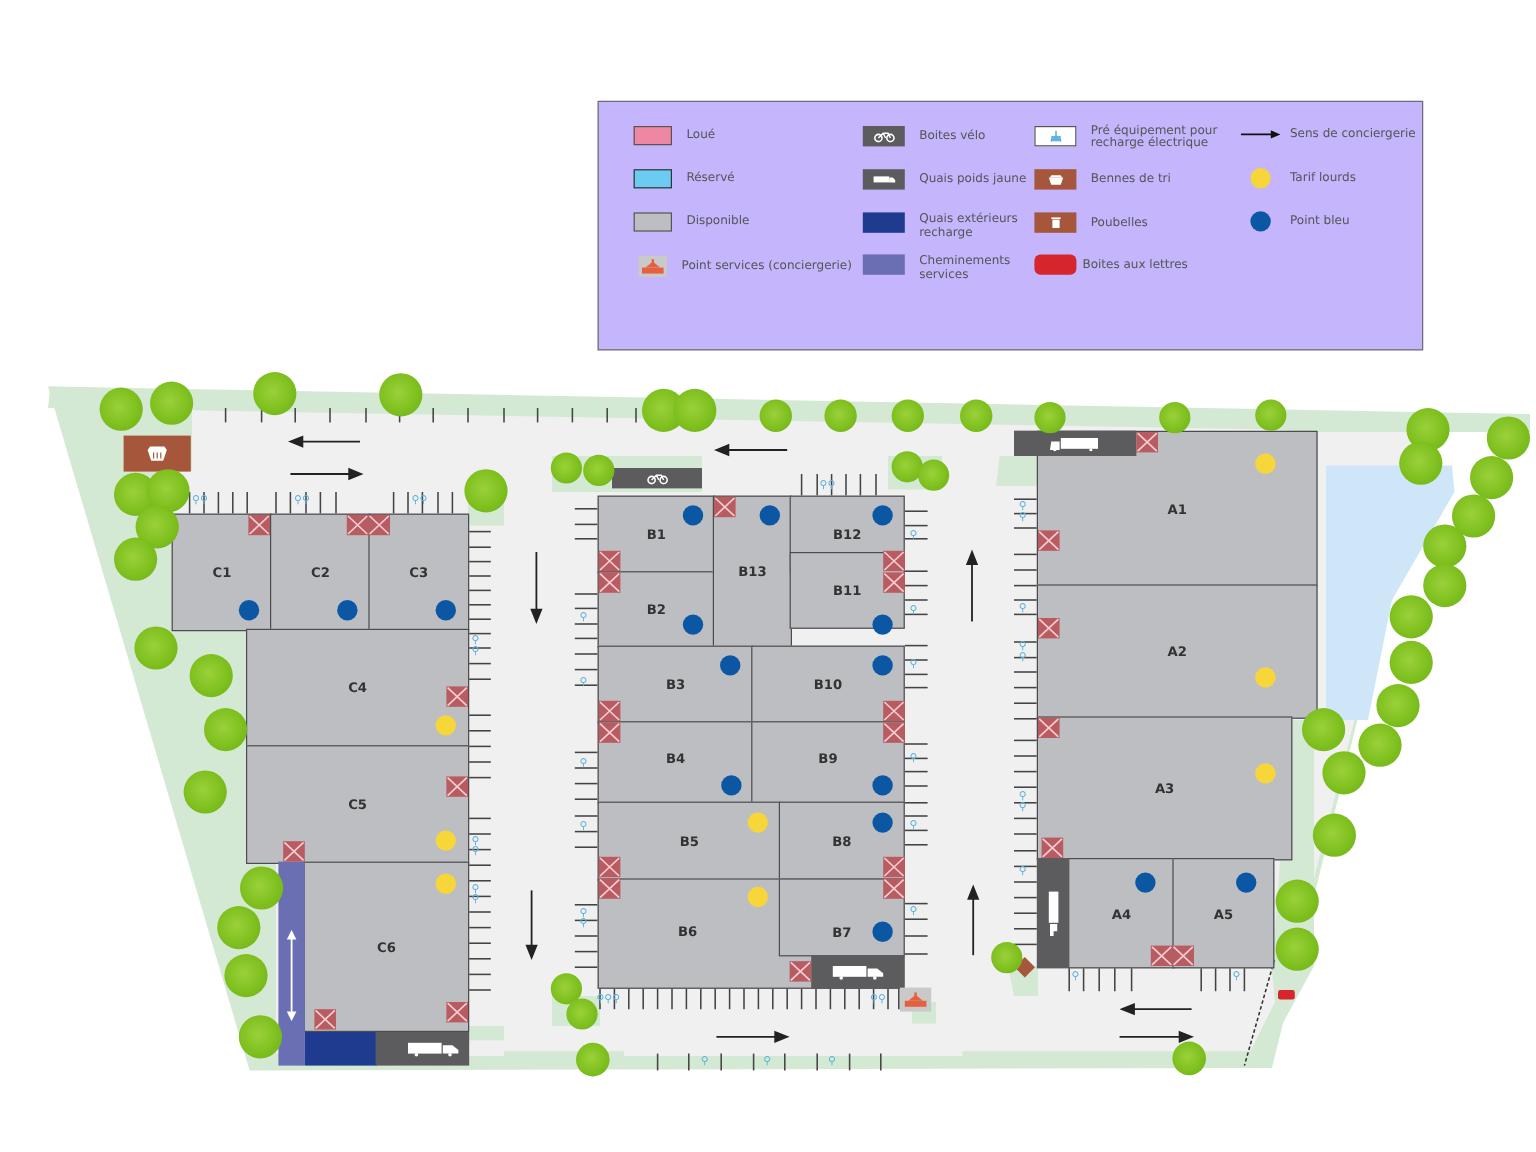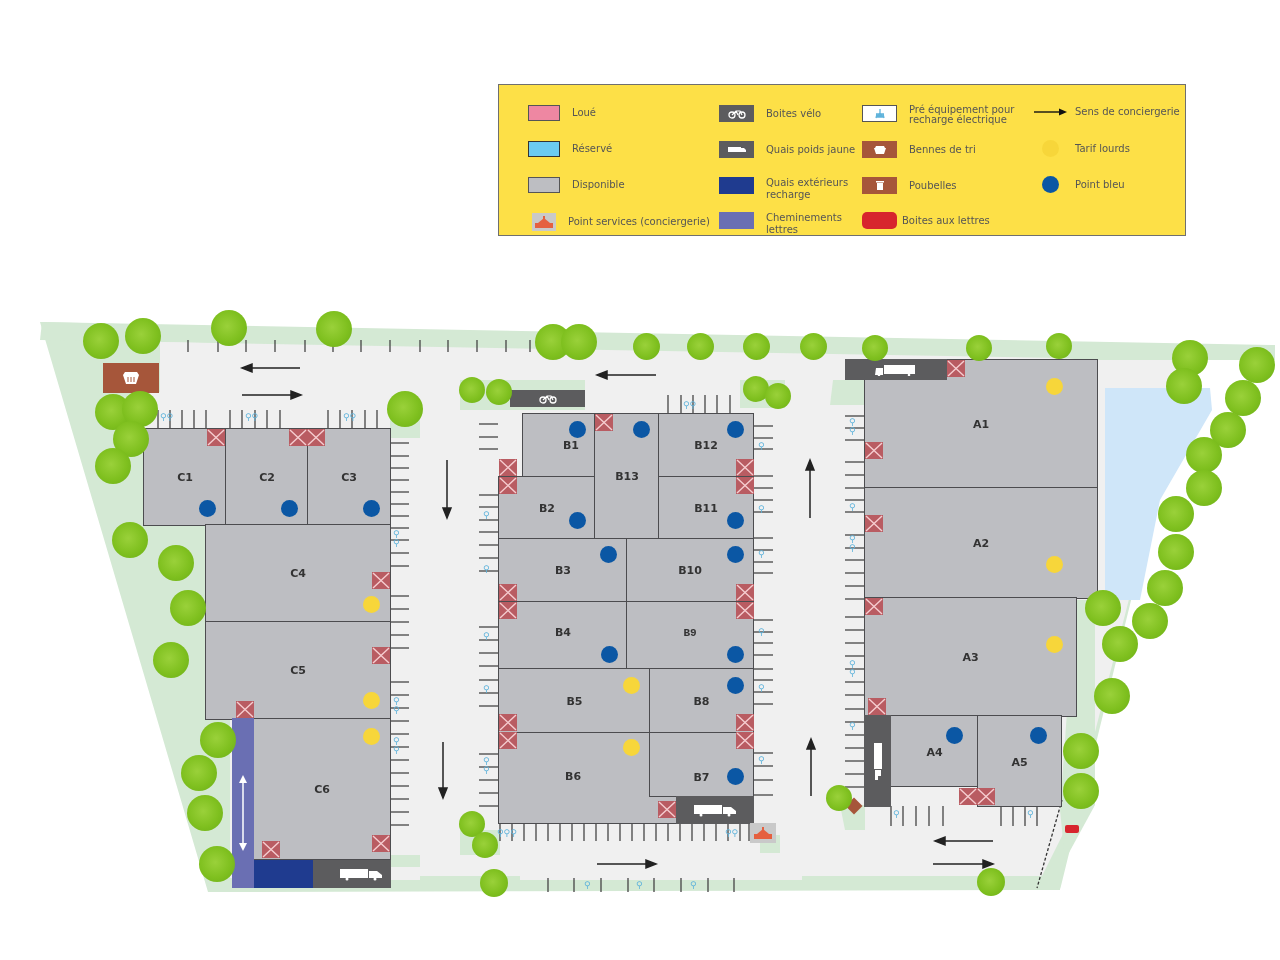--- a/index.html
+++ b/index.html
@@ -1,19 +1,19 @@
 <!DOCTYPE html>
 <html><head>
 <meta charset="utf-8">
 <style>
   html,body{margin:0;padding:0;background:#ffffff;}
   body{width:1280px;height:960px;position:relative;overflow:hidden;font-family:"DejaVu Sans","Liberation Sans",sans-serif;}
   .abs{position:absolute;}
   
-  .legend{position:absolute;left:498px;top:84px;width:688px;height:152px;border:1.5px solid #6f6f6f;background:#fde047;box-sizing:border-box;}
+  .legend{position:absolute;left:498px;top:84px;width:688px;height:208px;border:1.5px solid #6f6f6f;background:#c4b5fd;box-sizing:border-box;}
   .lg-item{position:absolute;display:flex;align-items:center;font-size:10px;color:#555;line-height:10px;}
   .lg-sw{width:32px;height:16px;box-sizing:border-box;margin-right:12px;flex:none;display:flex;align-items:center;justify-content:center;}
   .lg-dot{width:17px;height:17px;border-radius:50%;margin-right:16px;margin-left:8px;flex:none;}
   .unit{position:absolute;background:#bdbec2;border:1.5px solid #4c4c4f;box-sizing:border-box;display:flex;align-items:center;justify-content:center;font-weight:bold;font-size:11px;color:#333;}
   .dot{position:absolute;width:17px;height:17px;border-radius:50%;}
   .dot.blue{background:#0b57a4;}
   .dot.yellow{background:#f7d63a;}
   .door{position:absolute;width:18px;height:17px;background:#b95c62;}
   .door svg{display:block}
   .tree{position:absolute;border-radius:50%;background:radial-gradient(circle at 45% 45%,#9ad13a 0%,#7fc01f 55%,#6aad16 100%);}
@@ -66,21 +66,21 @@
         </svg>
     </span>
     <span>Quais poids jaune</span>
   </div>
   <div class="lg-item" style="left:220px;top:92px;align-items:flex-start;">
     <span class="lg-sw" style="width:35px;height:17px;background:#1f3b8f;"></span>
     <span style="width:90px;line-height:12px;">Quais extérieurs recharge</span>
   </div>
   <div class="lg-item" style="left:220px;top:127px;align-items:flex-start;">
     <span class="lg-sw" style="width:35px;height:17px;background:#6a6fb3;"></span>
-    <span style="width:90px;line-height:12px;">Cheminements lettres</span>
+    <span style="width:90px;line-height:12px;">Cheminements services</span>
   </div>
 
   <div class="lg-item" style="left:363px;top:20px;align-items:flex-start;">
     <span class="lg-sw" style="width:35px;height:17px;background:#fff;border:1.5px solid #555;">
       <svg width="12" height="11" viewBox="0 0 12 11">
           <path d="M6 1 v4 M2 6 h8 M3 6 l-1 4 M9 6 l1 4 M6 5 l-3 4 h6z" stroke="#5fb3db" stroke-width="1.3" fill="#5fb3db"></path>
         </svg>
     </span>
     <span style="width:120px;line-height:10px;">Pré équipement pour recharge électrique</span>
   </div>
@@ -481,46 +481,46 @@
     </svg>
 </div>
 
 <div class="dock" style="left:510px;top:390px;width:75px;height:17px;">
   <svg width="18" height="10" viewBox="0 0 18 10">
       <circle cx="4" cy="6" r="3" fill="none" stroke="#fff" stroke-width="1.3"></circle>
       <circle cx="14" cy="6" r="3" fill="none" stroke="#fff" stroke-width="1.3"></circle>
       <path d="M4 6 L8 2 L12 2 L14 6 M8 2 L10 6" stroke="#fff" stroke-width="1.2" fill="none"></path>
     </svg>
 </div>
-<div class="unit" style="left:498px;top:413px;width:98px;height:65px;margin-left:24px;">
+<div class="unit" style="left:498px;top:413px;width:98px;height:65px;">
     <span>B1</span>
   </div>
 <div class="unit" style="left:498px;top:476px;width:98px;height:64px;">
     <span>B2</span>
   </div>
 <div class="unit" style="left:594px;top:413px;width:66px;height:127px;">
     <span>B13</span>
   </div>
 <div class="unit" style="left:658px;top:413px;width:96px;height:65px;">
     <span>B12</span>
   </div>
-<div class="unit" style="left:658px;top:476px;width:96px;height:64px;">
+<div class="unit" style="left:658px;top:460px;width:96px;height:64px;">
     <span>B11</span>
   </div>
 <div class="unit" style="left:498px;top:538px;width:130px;height:65px;">
     <span>B3</span>
   </div>
 <div class="unit" style="left:626px;top:538px;width:128px;height:65px;">
     <span>B10</span>
   </div>
 <div class="unit" style="left:498px;top:601px;width:130px;height:69px;">
     <span style="margin-top:-6px;">B4</span>
   </div>
 <div class="unit" style="left:626px;top:601px;width:128px;height:69px;">
-    <span style="margin-top:-6px;font-family:Liberation Mono, monospace;">B9</span>
+    <span style="margin-top:-6px;">B9</span>
   </div>
 <div class="unit" style="left:498px;top:668px;width:153px;height:66px;">
     <span>B5</span>
   </div>
 <div class="unit" style="left:649px;top:668px;width:105px;height:66px;">
     <span>B8</span>
   </div>
 <div class="unit" style="left:498px;top:732px;width:250px;height:92px;justify-content:flex-start;padding-left:66px;">
     <span style="margin-top:-4px;">B6</span>
   </div>
@@ -647,21 +647,21 @@
       <circle cx="4" cy="11" r="1.3" fill="#fff"></circle>
       <circle cx="34" cy="11" r="1.3" fill="#fff"></circle>
     </svg>
 </div>
 <div class="unit" style="left:864px;top:487px;width:234px;height:112px;">
     <span>A2</span>
   </div>
 <div class="unit" style="left:864px;top:597px;width:213px;height:120px;">
     <span>A3</span>
   </div>
-<div class="unit" style="left:890px;top:715px;width:89px;height:72px;">
+<div class="unit" style="left:890px;top:715px;width:89px;height:92px;">
     <span style="margin-top:2px;">A4</span>
   </div>
 <div class="unit" style="left:977px;top:715px;width:85px;height:92px;">
     <span style="margin-top:2px;">A5</span>
   </div>
 <div class="dock" style="left:864px;top:715px;width:27px;height:92px;">
   <svg width="12" height="40" viewBox="0 0 12 40">
       <rect x="2" y="2" width="8" height="26" fill="#fff"></rect>
       <path d="M3 29 h6 v6 h-3 v4 h-3z" fill="#fff"></path>
     </svg>

